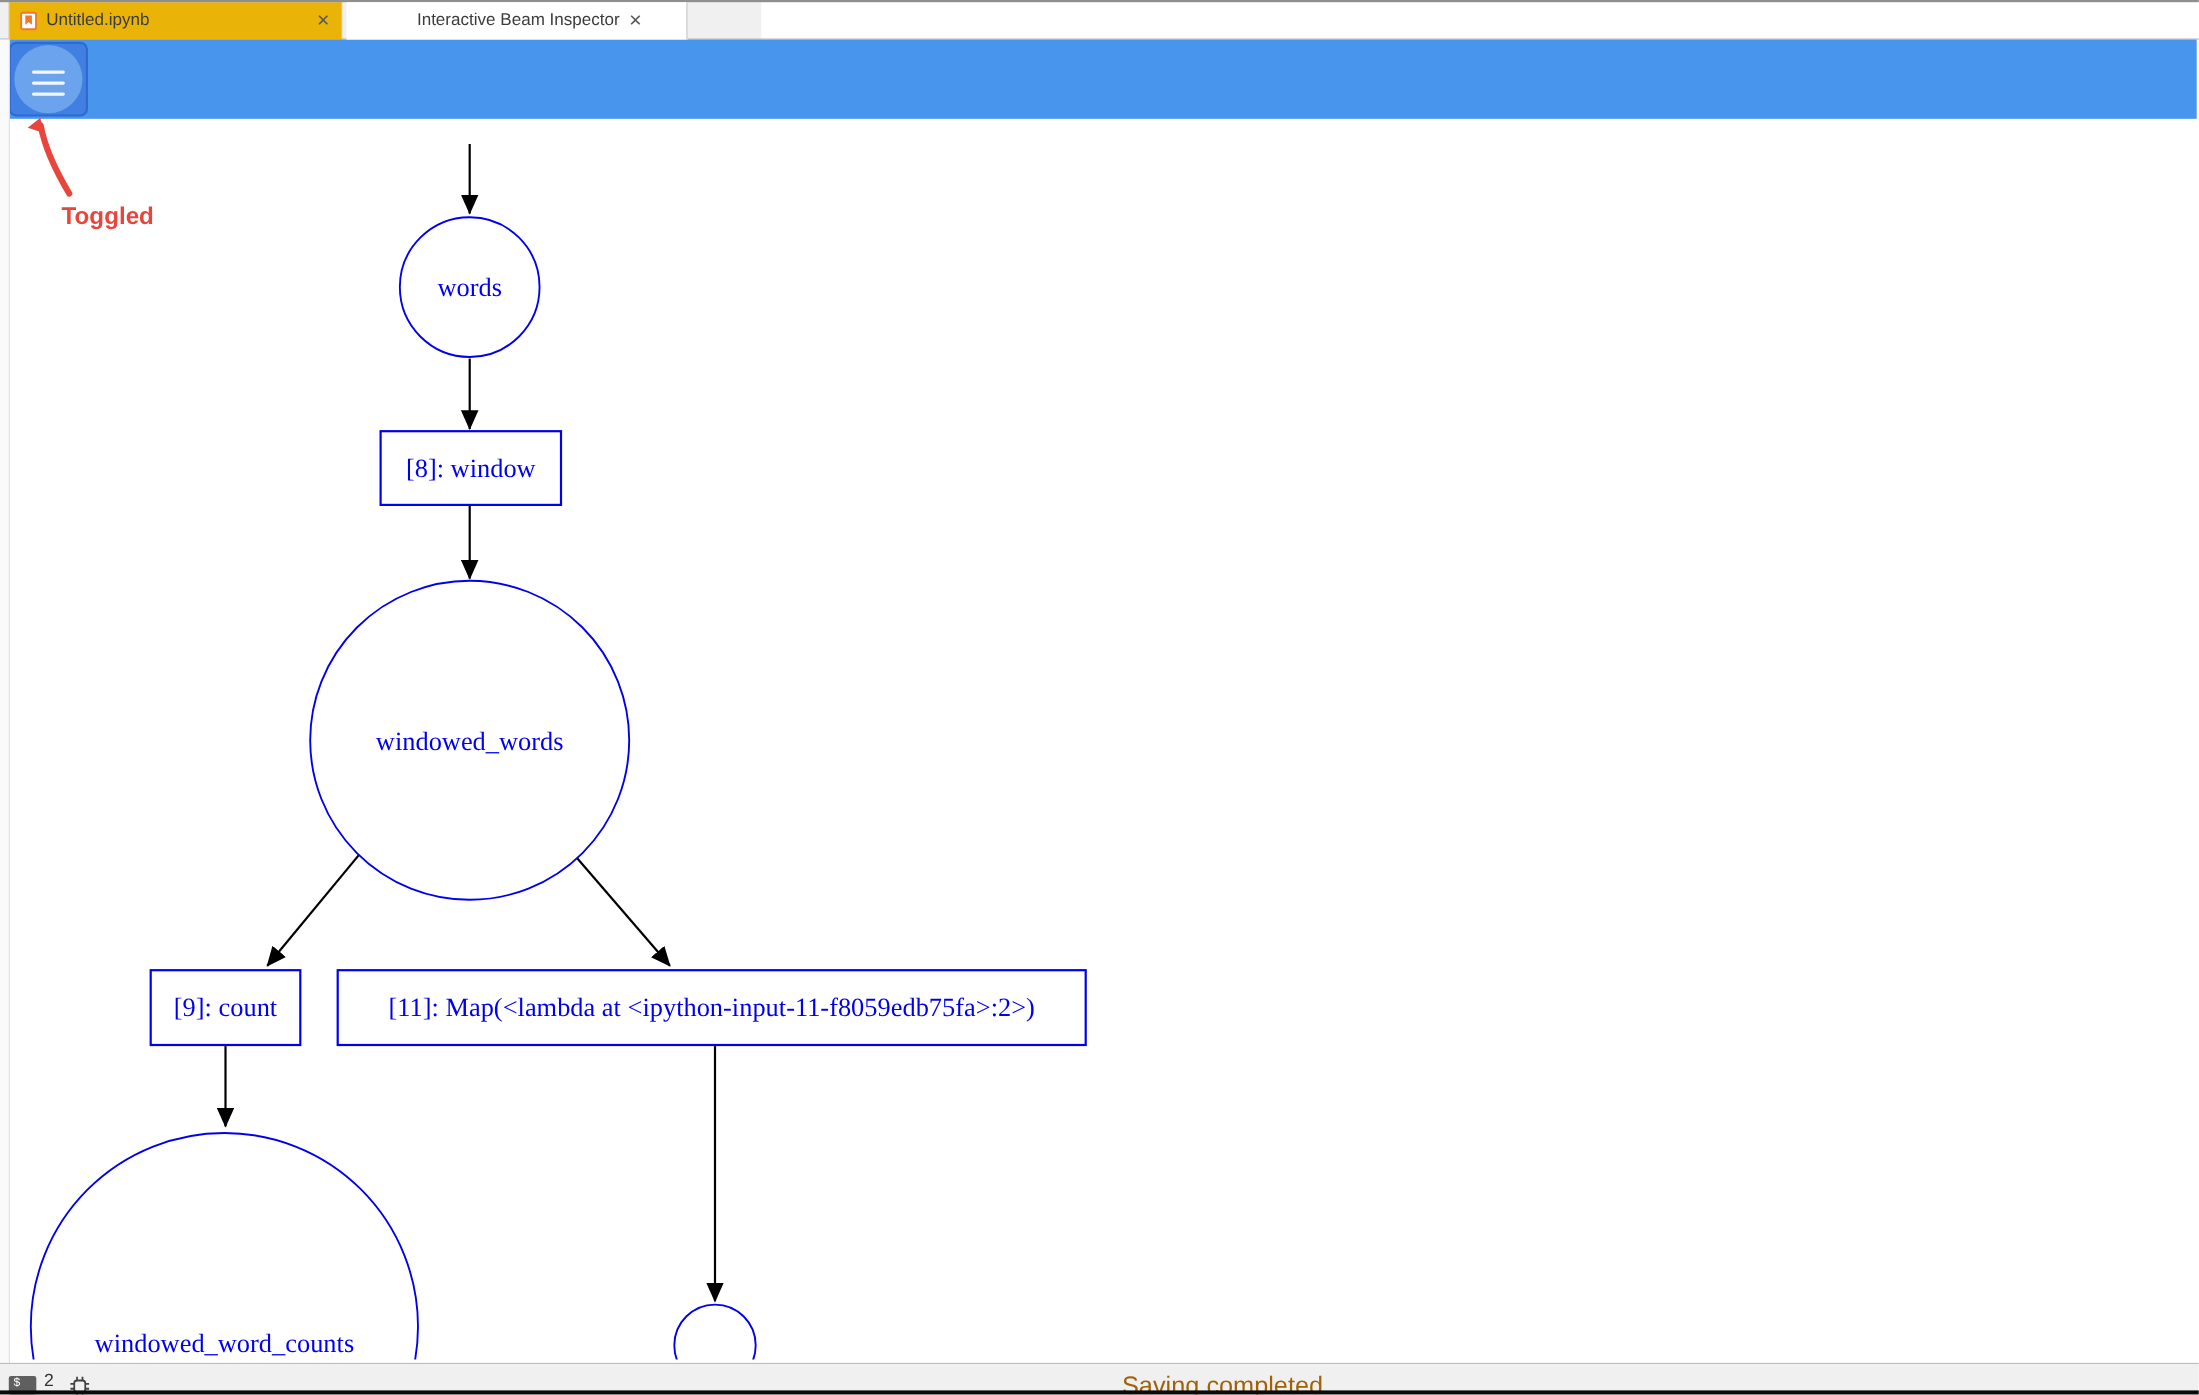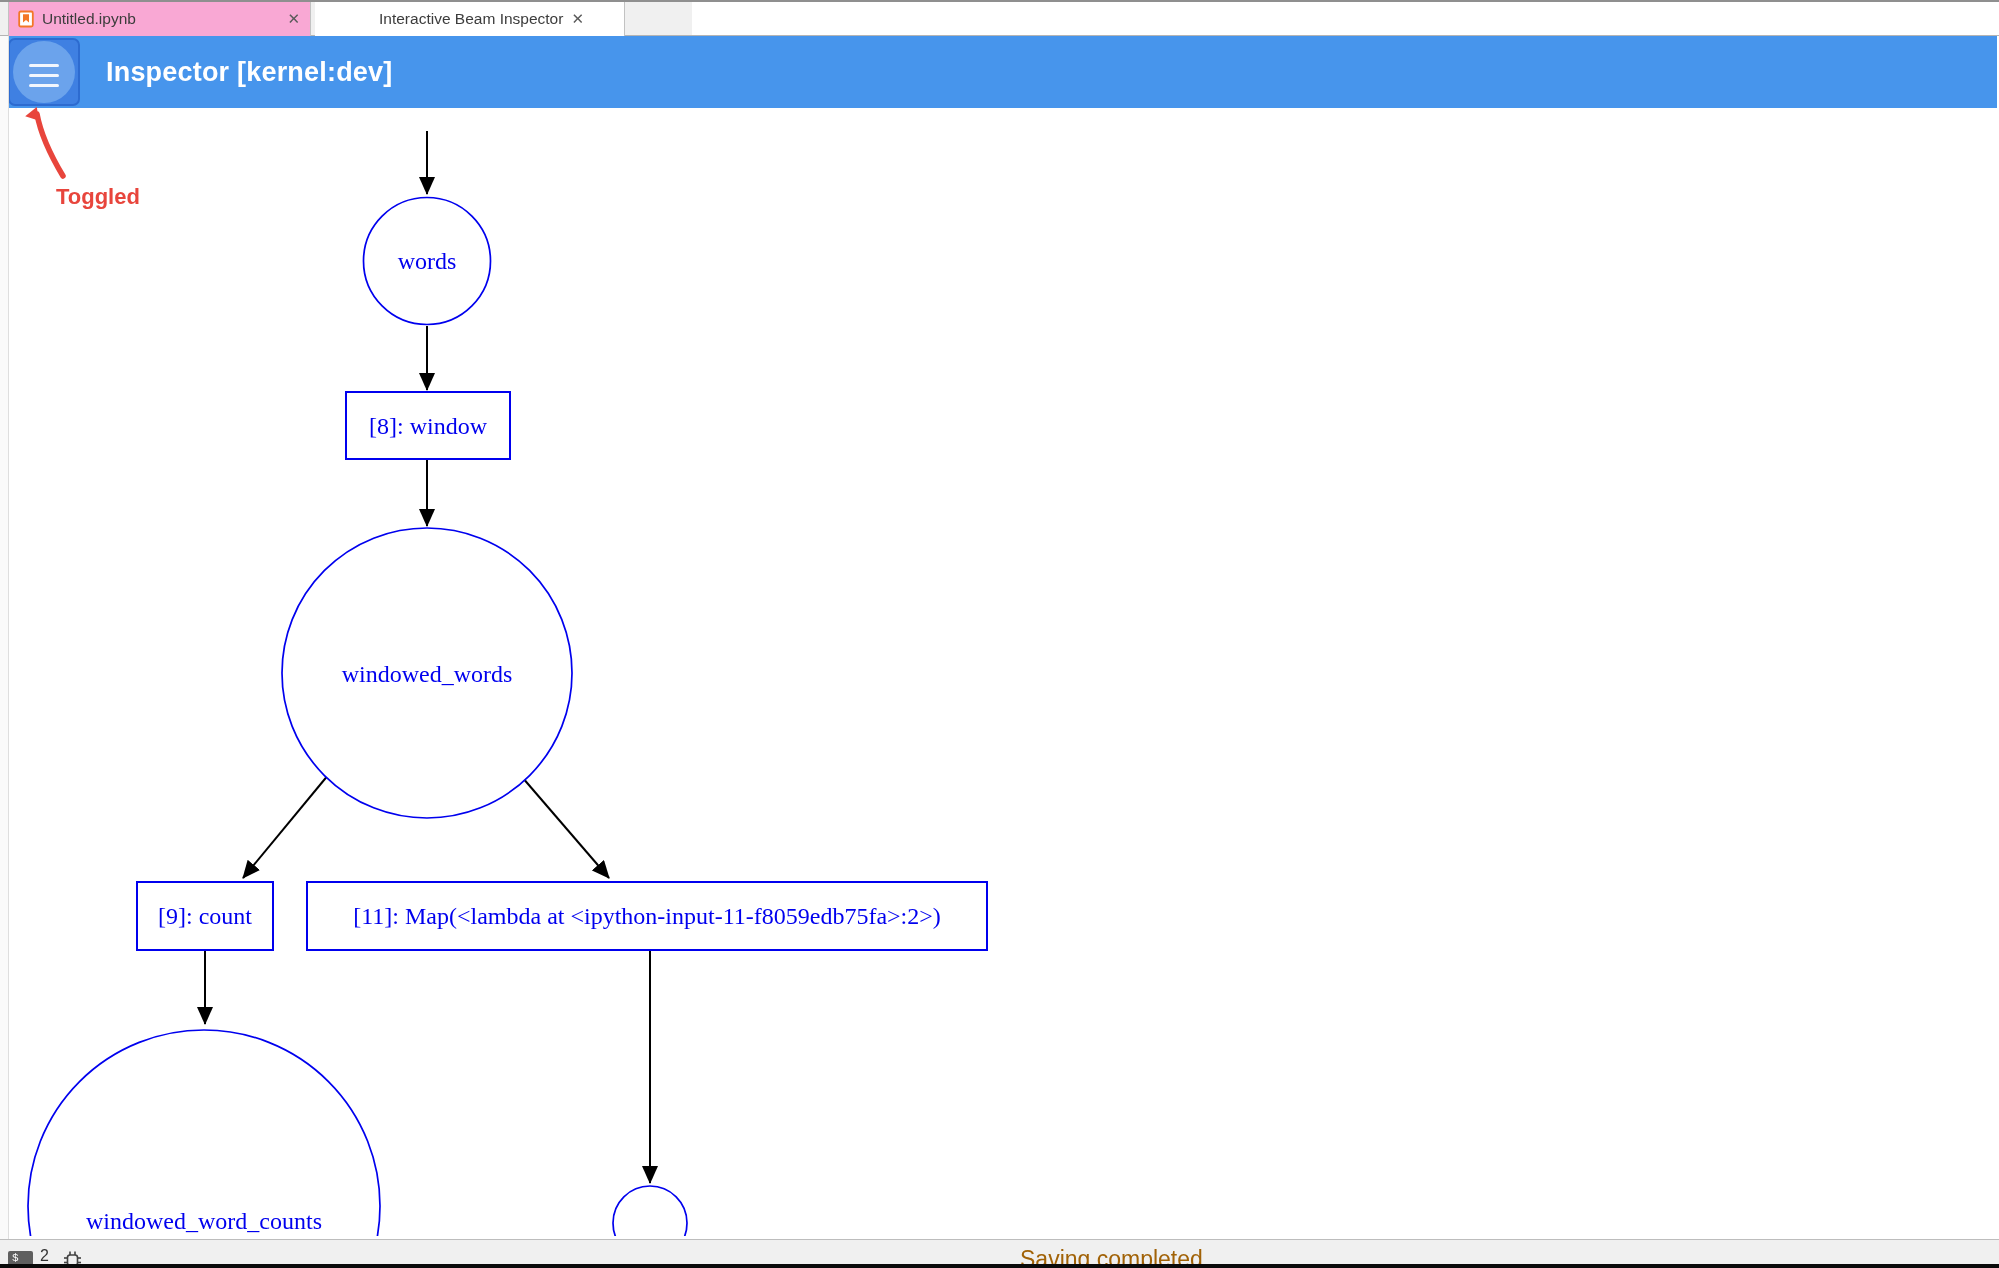--- a/index.html
+++ b/index.html
@@ -6,21 +6,21 @@
   .screen{position:relative;width:1999px;height:1268px;overflow:hidden;background:#ffffff;
           font-family:"Liberation Sans",sans-serif;}
   
   .win-top-edge{position:absolute;left:0;top:0;width:1999px;height:2px;background:#8f8f8f;}
   
   .tabbar{position:absolute;left:0;top:0;width:1999px;height:36px;background:#ffffff;}
   .tabbar-gray{position:absolute;left:0;top:0;width:692px;height:36px;background:#f0f0f0;}
   .tabbar-border{position:absolute;left:0;top:35px;width:1999px;height:1px;background:#b4b4b4;}
   .tab{position:absolute;top:2px;height:34px;display:flex;align-items:center;box-sizing:border-box;
        font-size:15.5px;color:#3c3c3c;}
-  .tab-inactive{left:8px;width:303px;background:#f9a8d4;border-left:1px solid #c2c2c2;
+  .tab-inactive{left:8px;width:303px;background:#eab308;border-left:1px solid #c2c2c2;
                 border-right:1px solid #c2c2c2;padding:0 10px 0 9px;}
   .tab-active{left:315px;width:310px;background:#ffffff;border-right:1px solid #c2c2c2;z-index:3;
               height:34px;justify-content:center;padding-left:24px;}
   .tab-close{font-size:15px;color:#5a5a5a;margin-left:8px;cursor:default;}
   .tab-label{white-space:nowrap;}
   .nb-icon{width:16px;height:18px;margin-right:8px;flex:0 0 auto;}
   .tab-spacer{flex:1;}
   
   .header{position:absolute;left:9px;top:36px;width:1988px;height:72px;background:#4795ec;}
   .menu-btn{position:absolute;left:-1px;top:2px;width:72px;height:68px;background:#3f80e2;
@@ -78,21 +78,20 @@
 
   <div class="header">
     <div class="menu-btn">
       <div class="menu-ripple"></div>
       <div class="menu-lines">
         <span></span>
           <span></span>
           <span></span>
       </div>
     </div>
-    <div class="header-title">Inspector [kernel:dev]</div>
   </div>
 
   <div class="left-gutter"></div>
   <div class="win-top-edge"></div>
 
   <svg class="annot-arrow" width="120" height="100" viewBox="0 0 120 100">
     <defs>
       <marker id="redhead" markerUnits="userSpaceOnUse" markerWidth="16" markerHeight="14" refX="8" refY="12" orient="auto">
         <path d="M8,0 L15,13 L1,13 Z" fill="#e8453c" transform="rotate(0 8 7)"></path>
       </marker>

